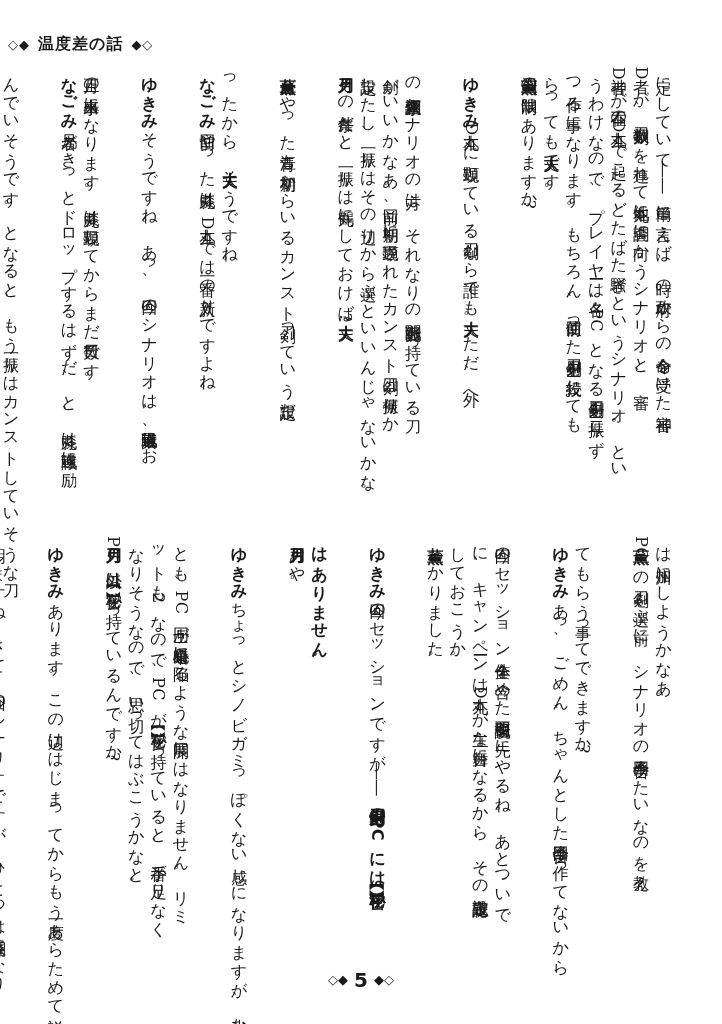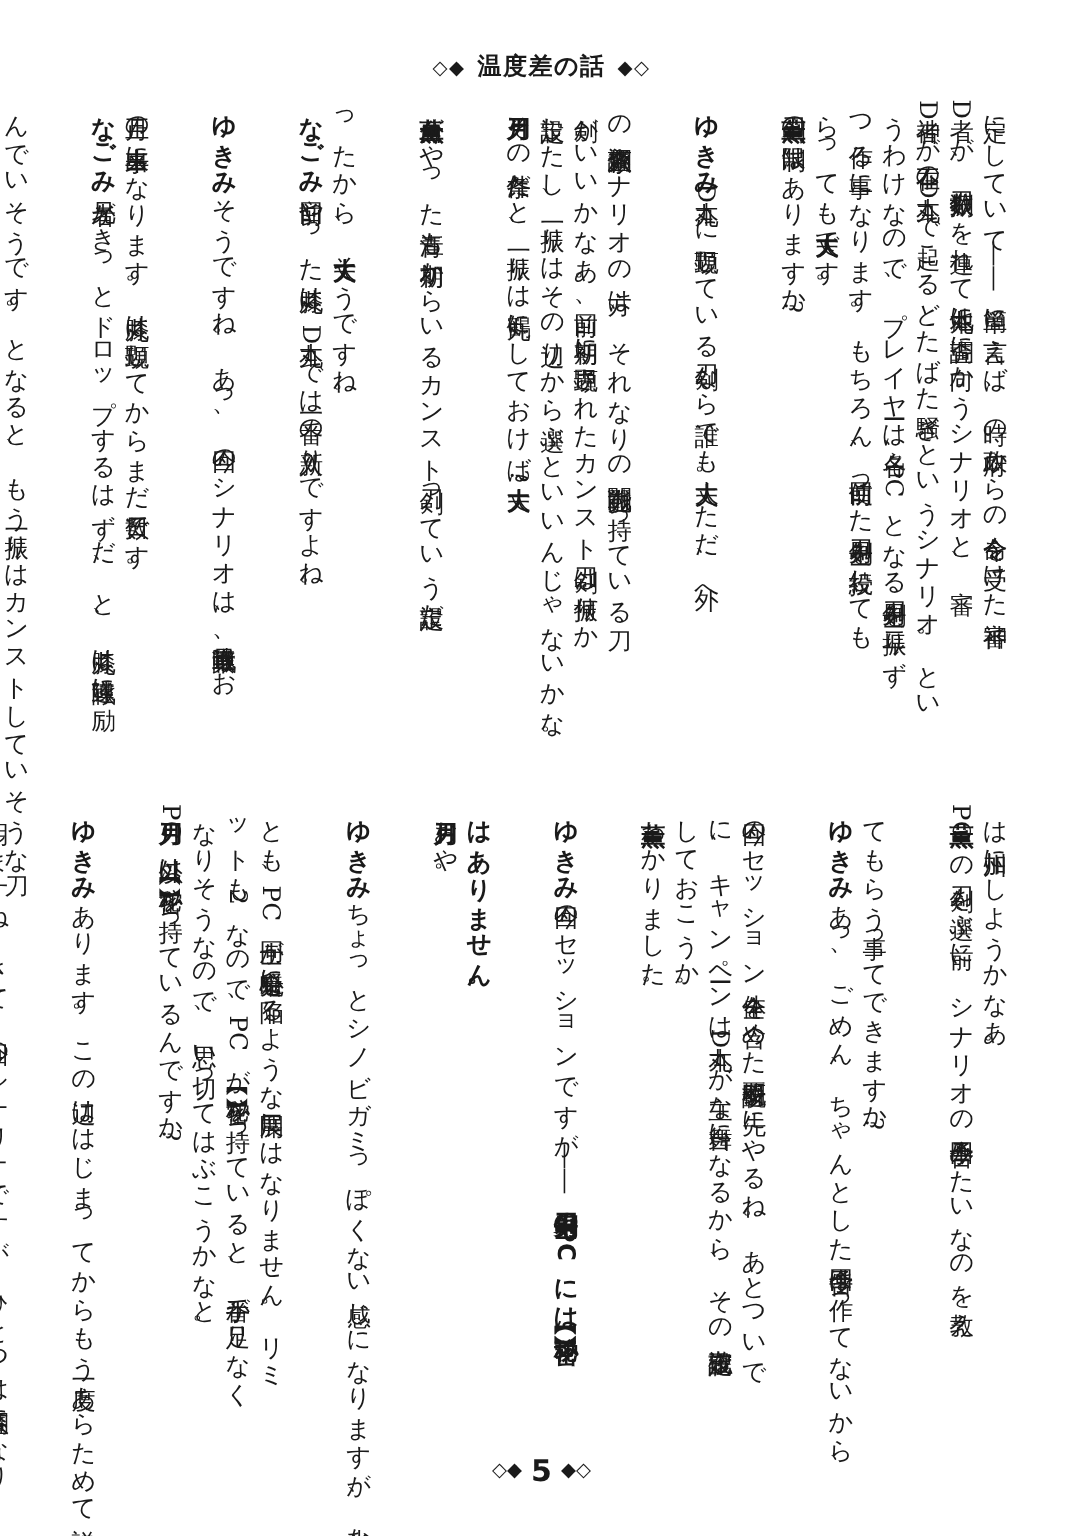--- a/index.html
+++ b/index.html
@@ -1,17 +1,17 @@
 <!DOCTYPE html>
 <html><head>
 <meta charset="utf-8">
 <style>
   html,body{margin:0;padding:0;background:#ffffff;}
   body{width:722px;height:1024px;position:relative;overflow:hidden;font-family:"DejaVu Serif","Liberation Serif",serif;color:#1a1a1a;}
-  .header{position:absolute;top:34px;left:0;width:722px;text-align:center;font-family:"DejaVu Sans","Liberation Sans",sans-serif;font-size:16px;font-weight:bold;letter-spacing:1px;}
+  .header{position:absolute;top:34px;left:0;width:722px;font-family:"DejaVu Sans","Liberation Sans",sans-serif;font-size:16px;font-weight:bold;letter-spacing:1px;}
   .header .orn{font-size:13px;margin:0 8px;}
   .block{position:absolute;writing-mode:vertical-rl;font-size:16.2px;line-height:22.4px;letter-spacing:0.4px;}
   .block.top{top:66px;right:48px;height:432px;width:628px;}
   .block.bottom{top:536px;right:48px;height:432px;width:628px;}
   .col{display:block;white-space:nowrap;}
   .spk{font-family:"DejaVu Sans","Liberation Sans",sans-serif;font-weight:bold;display:inline-block;width:58px;letter-spacing:0;}
   .bold{font-family:"DejaVu Sans","Liberation Sans",sans-serif;font-weight:bold;}
   .footer{position:absolute;top:968px;left:0;width:722px;text-align:center;font-family:"DejaVu Sans","Liberation Sans",sans-serif;font-size:20px;font-weight:bold;}
   .footer .orn{font-size:13px;margin:0 6px;vertical-align:3px;}
 </style>

